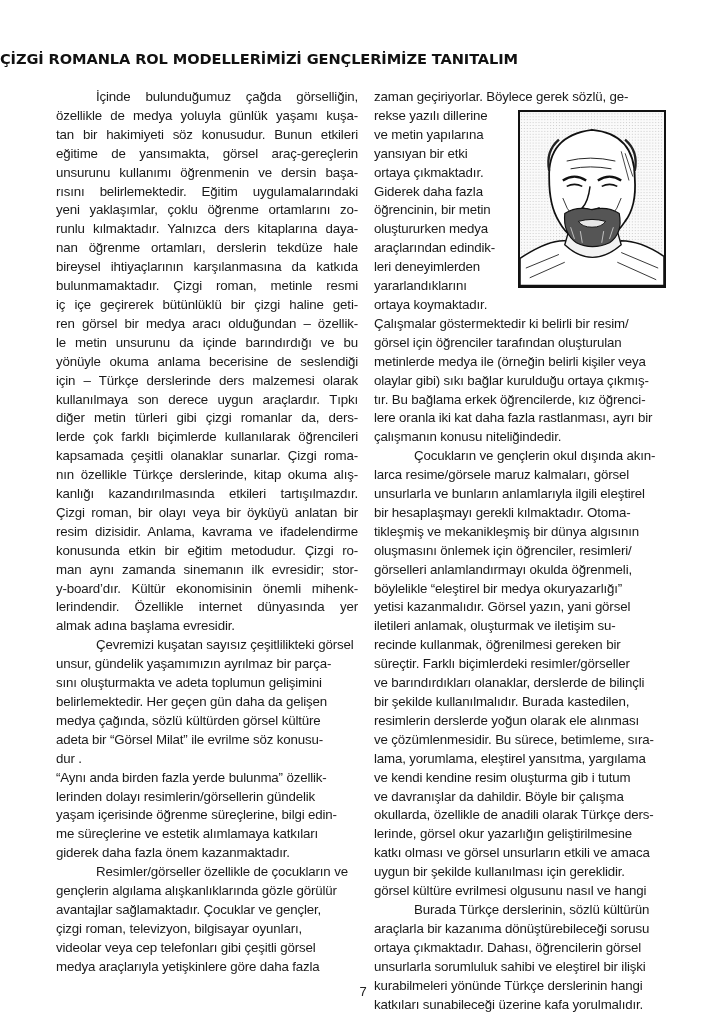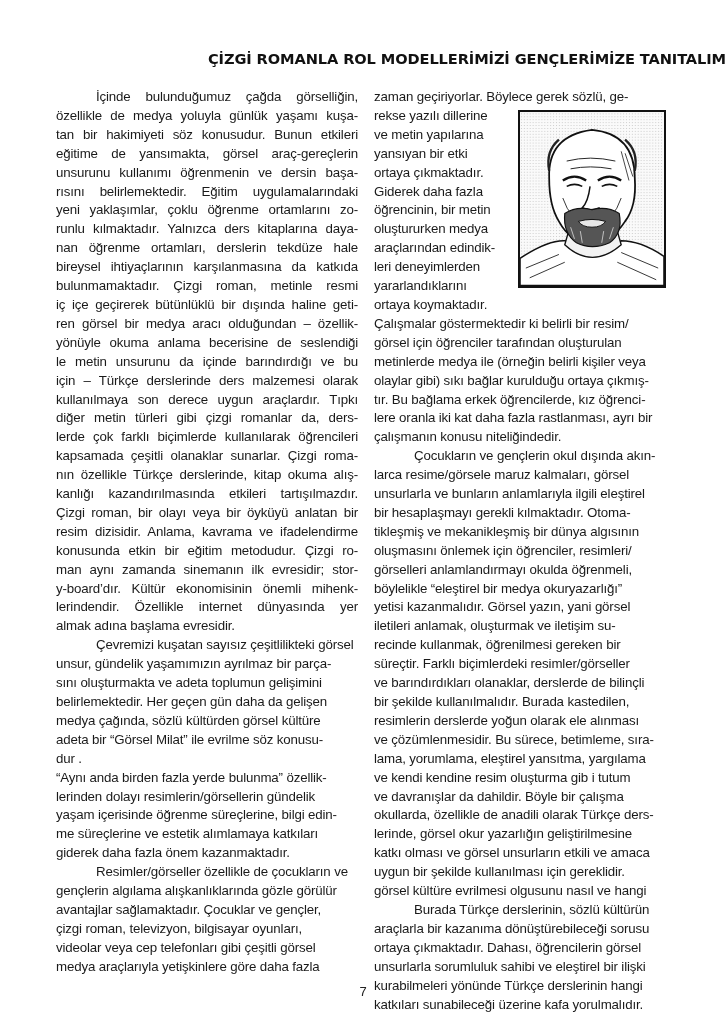--- a/index.html
+++ b/index.html
@@ -1,18 +1,18 @@
 <!DOCTYPE html>
 <html><head>
   <meta charset="utf-8">
   <style>
     html, body { margin: 0; padding: 0; background: #ffffff; }
     body { width: 726px; height: 1024px; position: relative; overflow: hidden;
            font-family: "DejaVu Sans", sans-serif; color: #1a1a1a; }
-    .title { position: absolute; left: 0; top: 50px; width: 726px; text-align: right;
+    .title { position: absolute; left: 0; top: 50px; width: 726px; text-align: left;
              font-family: "DejaVu Sans", sans-serif; font-weight: bold; font-size: 14.6px;
              letter-spacing: -0.1px; color: #111; }
     .col { position: absolute; top: 88px; }
     .col-left { left: 56px; width: 302px; }
     .col-right { left: 374px; width: 296px; }
     .line { display: block; height: 18.92px; line-height: 18.92px; font-size: 13.3px;
             white-space: nowrap; overflow: visible; font-family: "Liberation Sans", sans-serif;
             letter-spacing: -0.15px; }
     .line.j { text-align: justify; text-align-last: justify; }
     .line.indent { padding-left: 40px; }
@@ -33,24 +33,24 @@
     <span class="line j">özellikle de medya yoluyla günlük yaşamı kuşa-</span>
     <span class="line j">tan bir hakimiyeti söz konusudur. Bunun etkileri</span>
     <span class="line j">eğitime de yansımakta, görsel araç-gereçlerin</span>
     <span class="line j">unsurunu kullanımı öğrenmenin ve dersin başa-</span>
     <span class="line j">rısını belirlemektedir. Eğitim uygulamalarındaki</span>
     <span class="line j">yeni yaklaşımlar, çoklu öğrenme ortamlarını zo-</span>
     <span class="line j">runlu kılmaktadır. Yalnızca ders kitaplarına daya-</span>
     <span class="line j">nan öğrenme ortamları, derslerin tekdüze hale</span>
     <span class="line j">bireysel ihtiyaçlarının karşılanmasına da katkıda</span>
     <span class="line j">bulunmamaktadır. Çizgi roman, metinle resmi</span>
-    <span class="line j">iç içe geçirerek bütünlüklü bir dışında haline geti-</span>
+    <span class="line j">iç içe geçirerek bütünlüklü bir çizgi haline geti-</span>
     <span class="line j">ren görsel bir medya aracı olduğundan – özellik-</span>
+    <span class="line j">le metin unsurunu da içinde barındırdığı ve bu</span>
     <span class="line j">yönüyle okuma anlama becerisine de seslendiği</span>
-    <span class="line j">le metin unsurunu da içinde barındırdığı ve bu</span>
     <span class="line j">için – Türkçe derslerinde ders malzemesi olarak</span>
     <span class="line j">kullanılmaya son derece uygun araçlardır. Tıpkı</span>
     <span class="line j">diğer metin türleri gibi çizgi romanlar da, ders-</span>
     <span class="line j">lerde çok farklı biçimlerde kullanılarak öğrencileri</span>
     <span class="line j">kapsamada çeşitli olanaklar sunarlar. Çizgi roma-</span>
     <span class="line j">nın özellikle Türkçe derslerinde, kitap okuma alış-</span>
     <span class="line j">kanlığı kazandırılmasında etkileri tartışılmazdır.</span>
     <span class="line j">Çizgi roman, bir olayı veya bir öyküyü anlatan bir</span>
     <span class="line j">resim dizisidir. Anlama, kavrama ve ifadelendirme</span>
     <span class="line j">konusunda etkin bir eğitim metodudur. Çizgi ro-</span>

